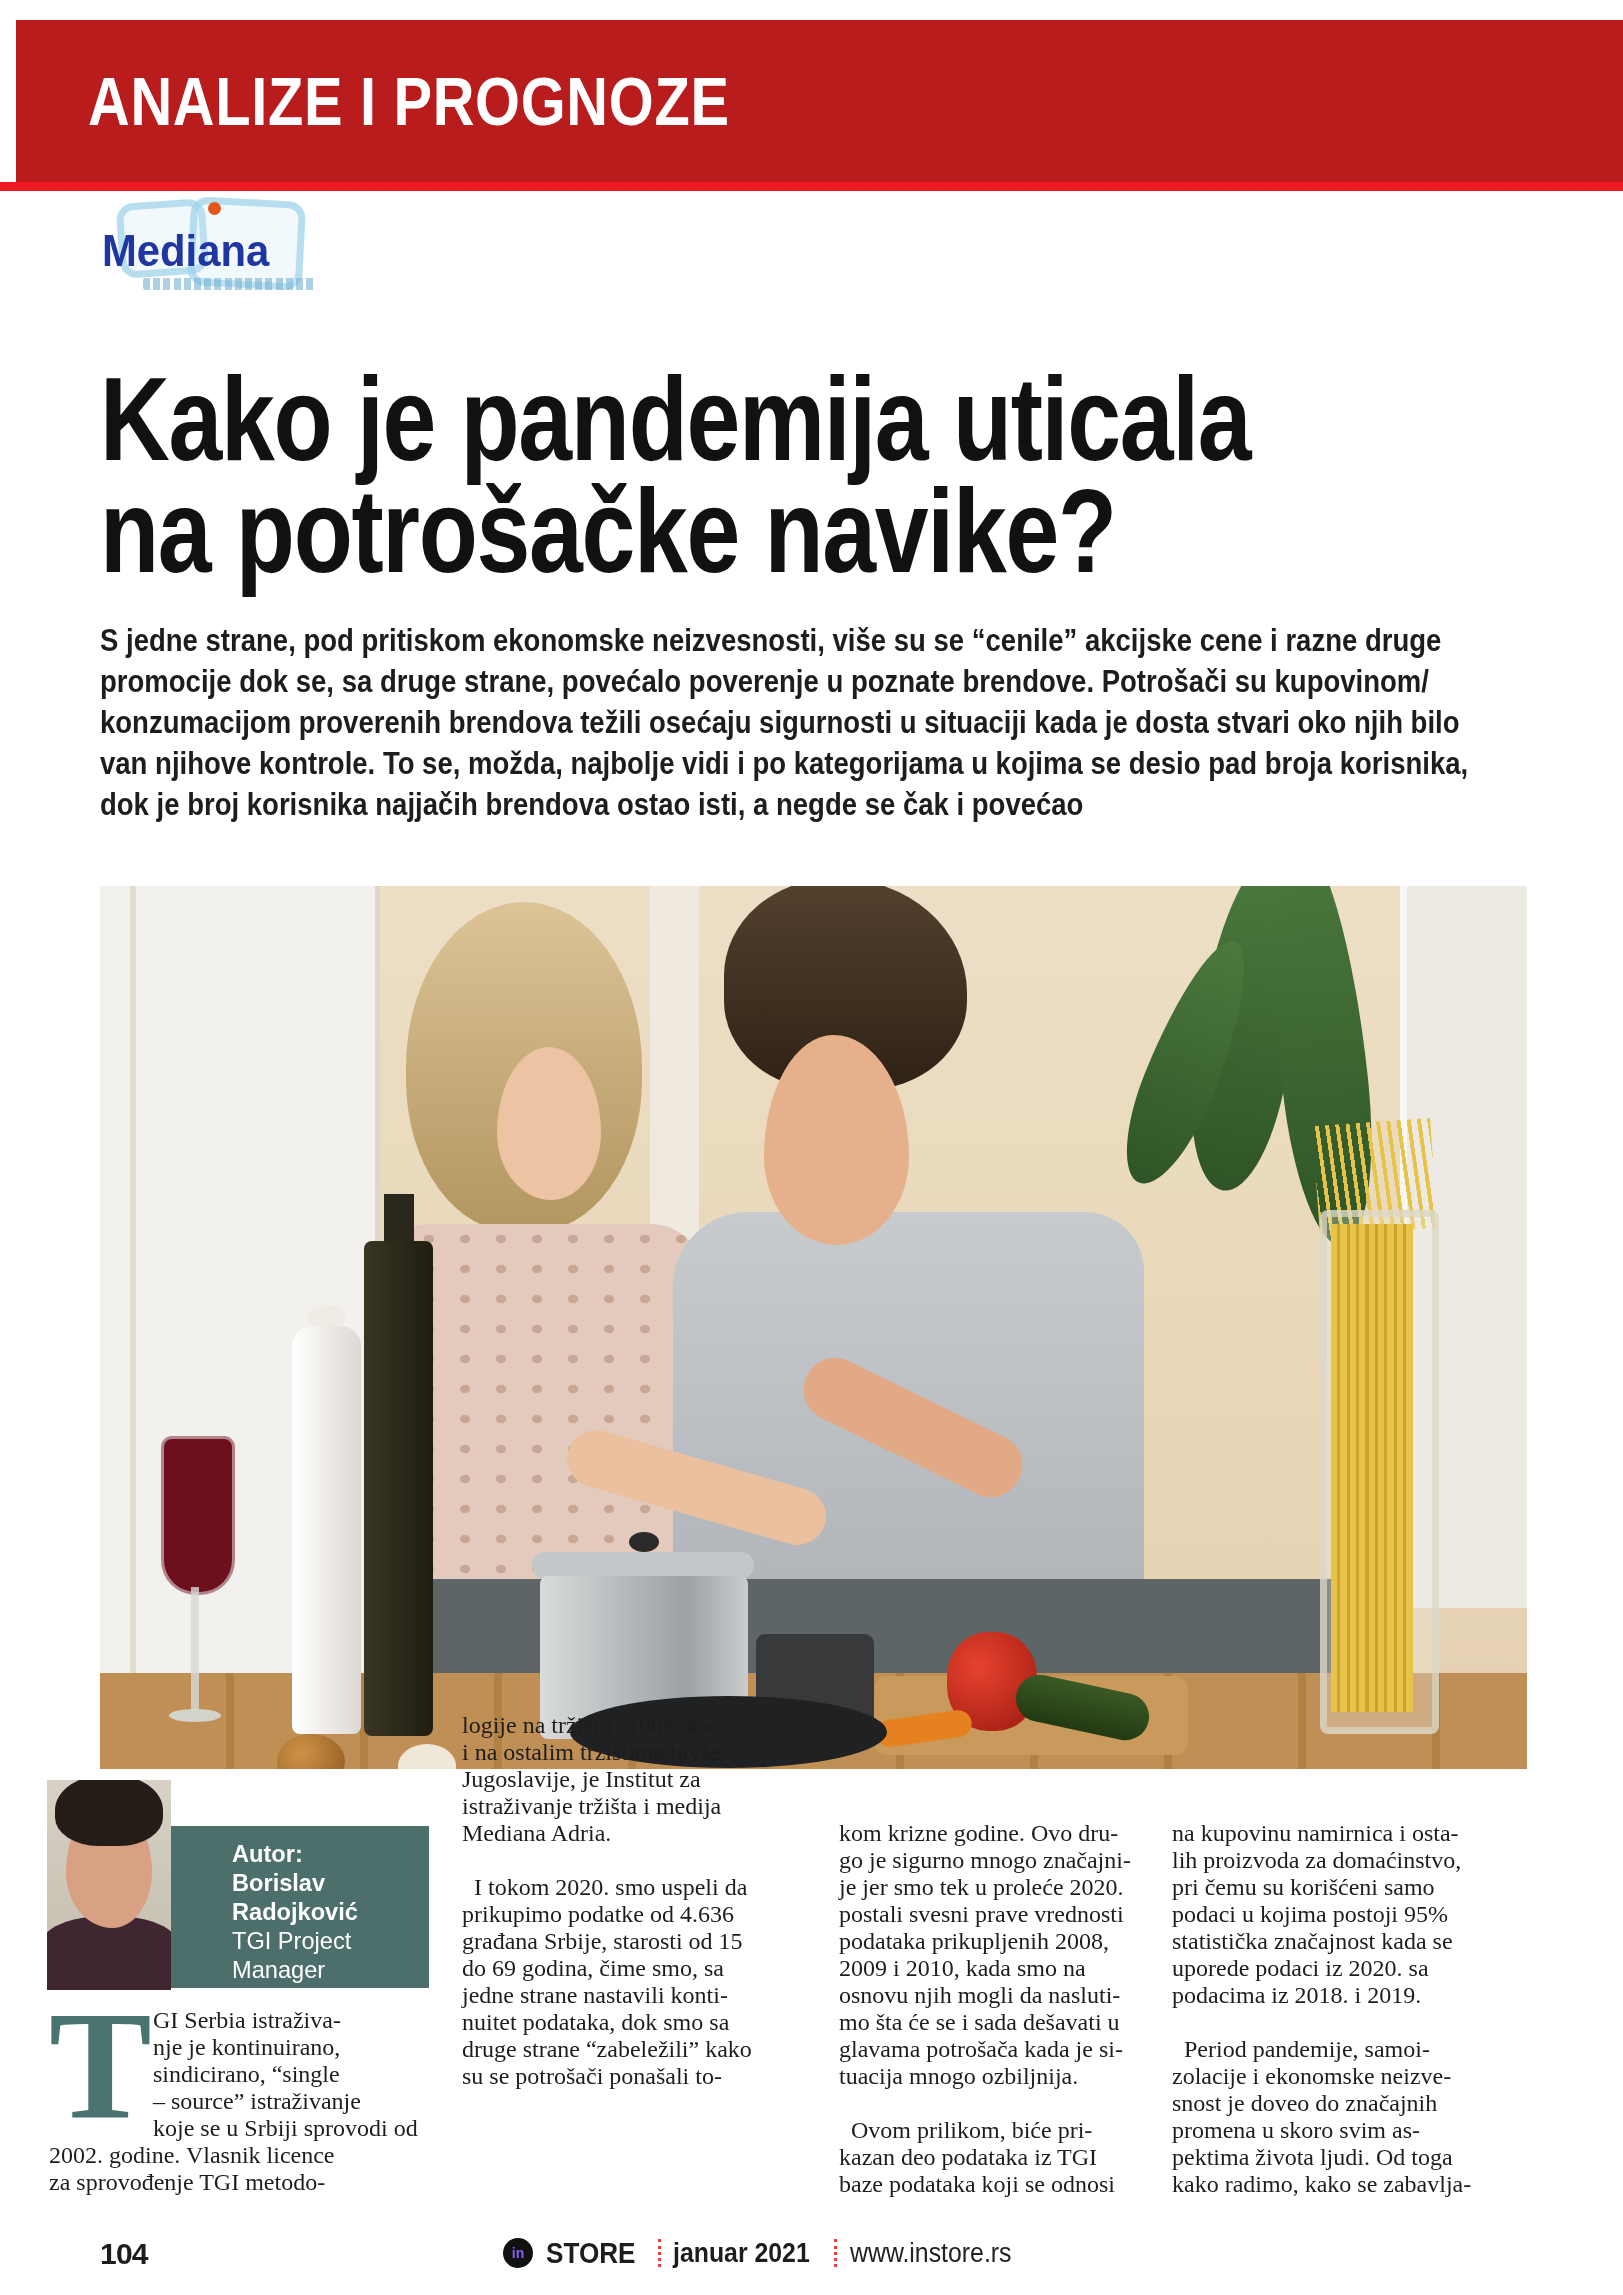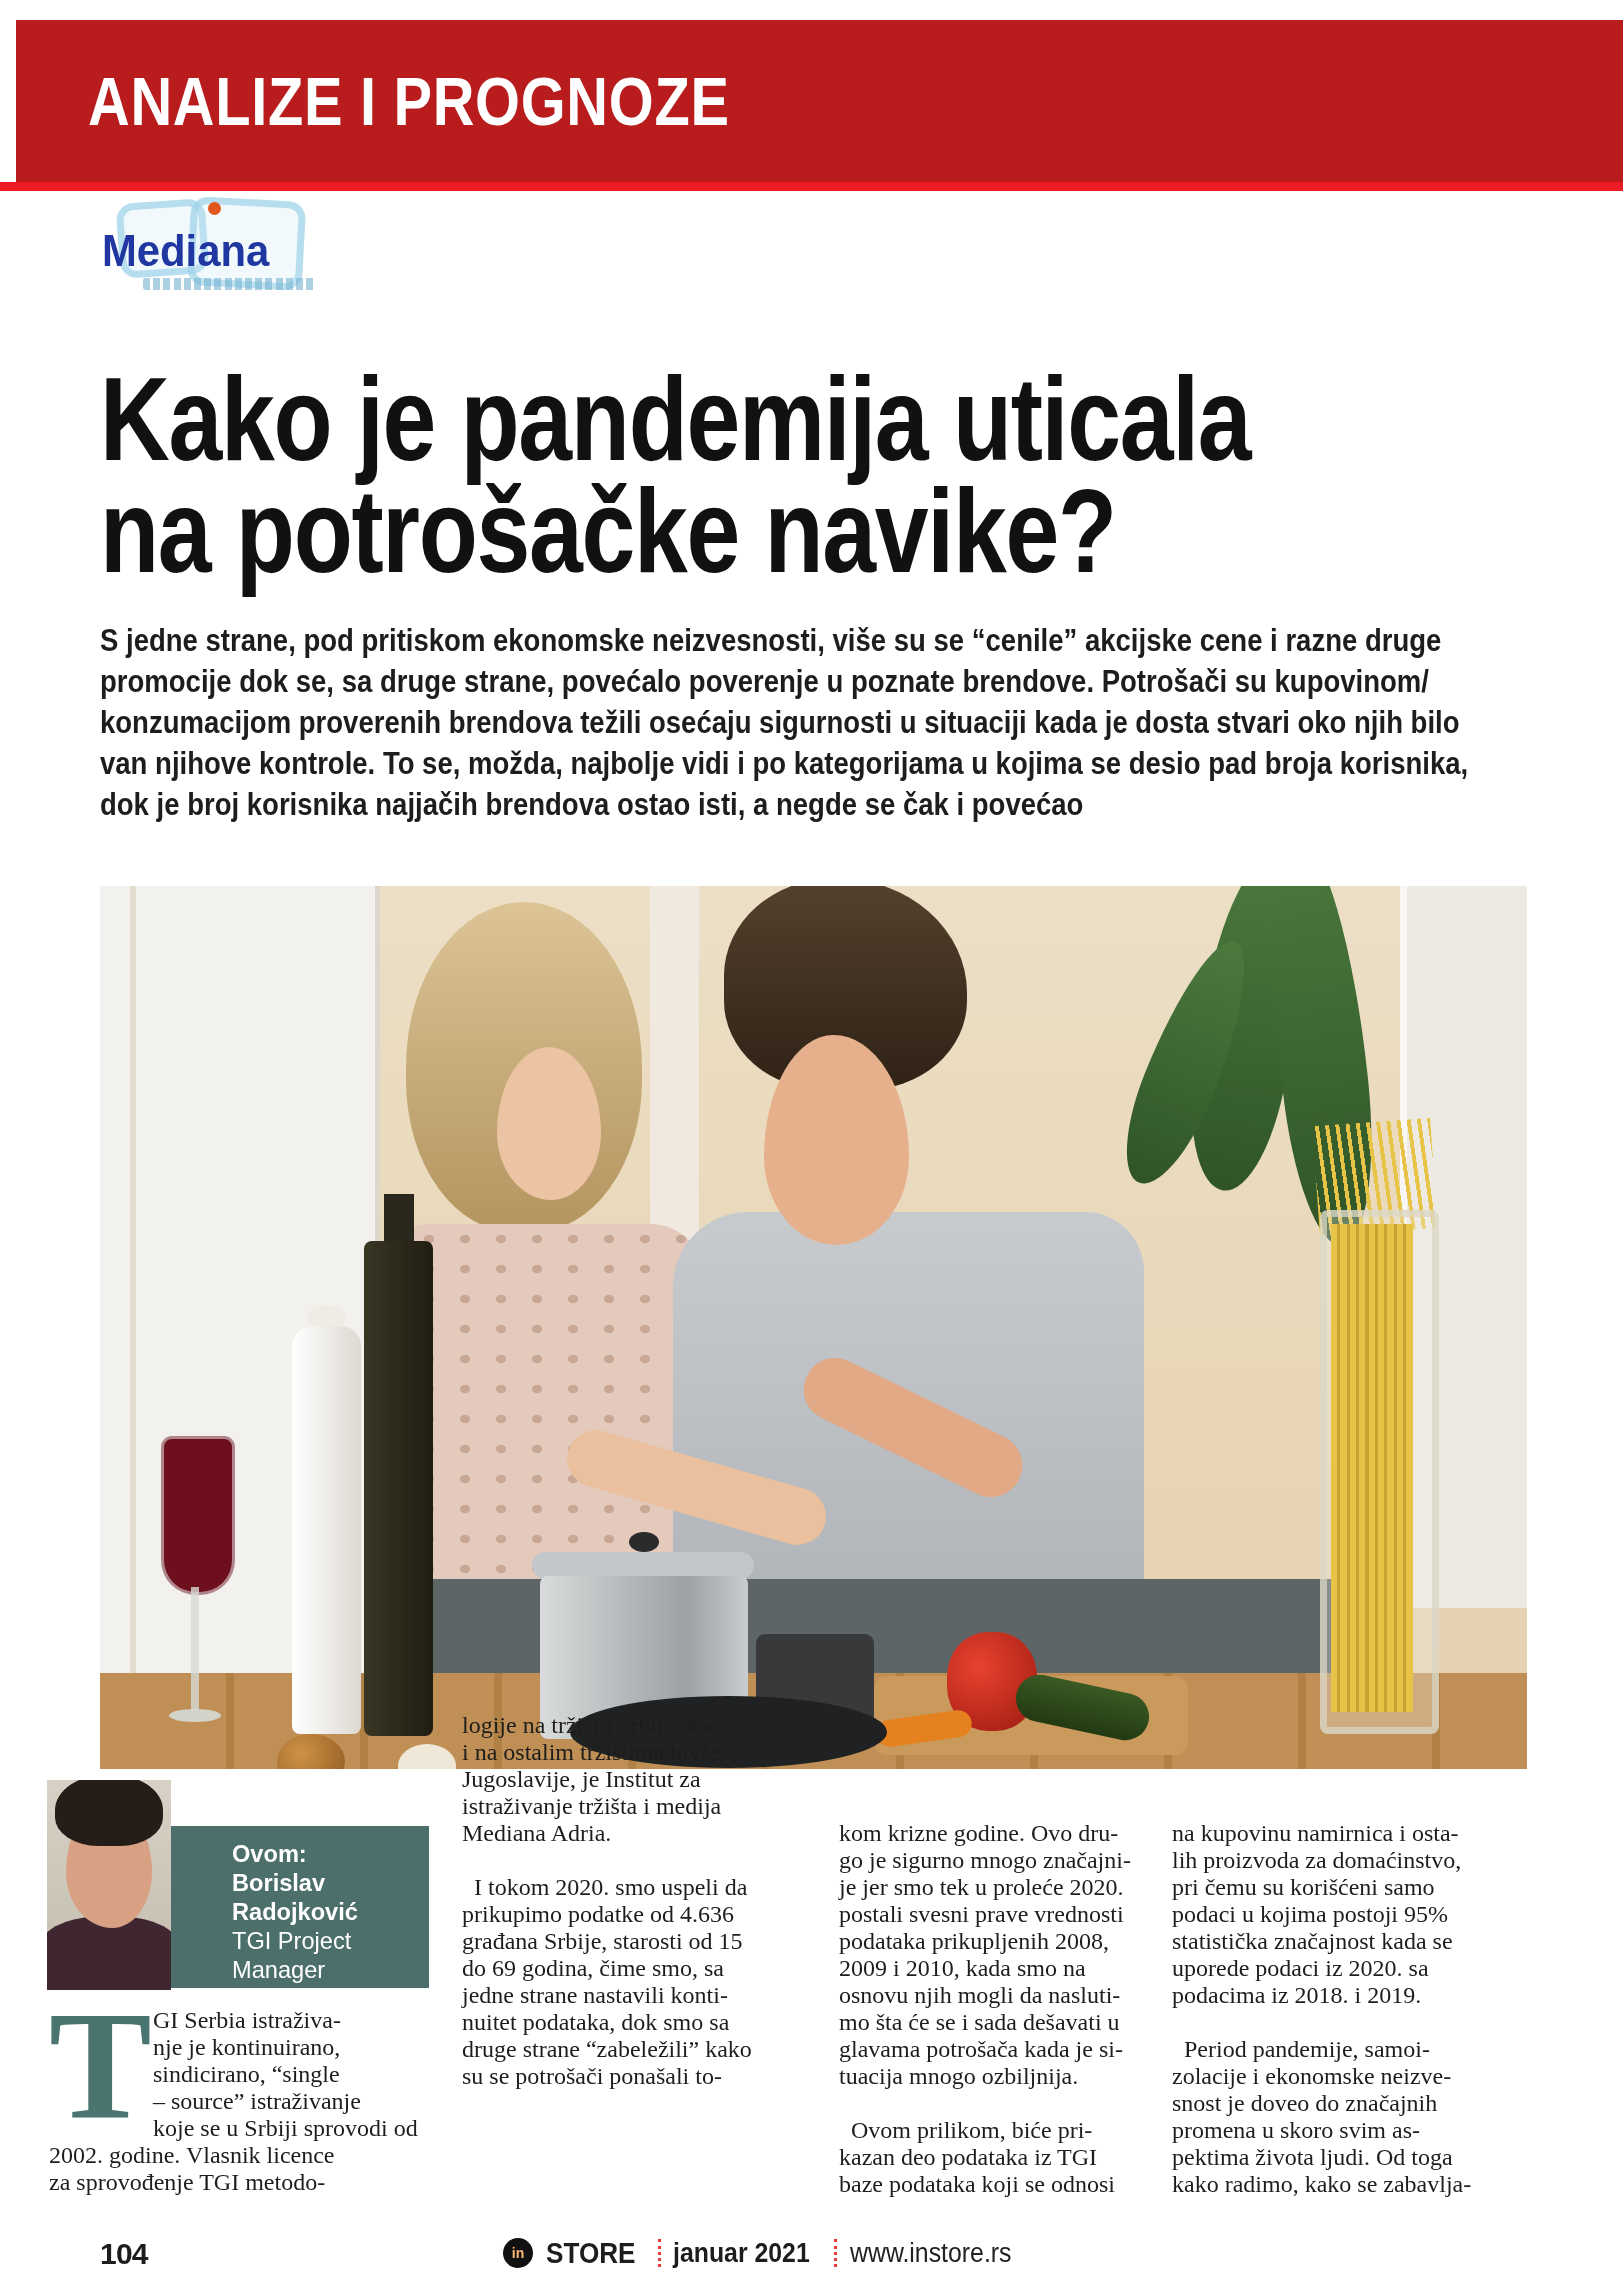--- a/index.html
+++ b/index.html
@@ -108,21 +108,21 @@
   .col4{left:1172px;top:1820px;width:373px;}
   .dropcap{
     float:left;width:93px;height:108px;margin:3.1px 11px 0 0;
     font-family:"Liberation Serif","DejaVu Serif",serif;font-weight:bold;font-size:154px;line-height:0.72;
     color:#4a7470;
   }
 
   
   .page-number{left:100px;top:2237px;font-size:30px;font-weight:bold;letter-spacing:-0.8px;}
   .footer-brand-row{left:503px;top:2235px;height:36px;display:flex;align-items:center;gap:12.6px;}
-  .in-circle{width:30px;height:30px;border-radius:50%;background:#111111;color:#fdba74;display:flex;align-items:center;justify-content:center;
+  .in-circle{width:30px;height:30px;border-radius:50%;background:#111111;color:#8b5cf6;display:flex;align-items:center;justify-content:center;
     font-size:14px;font-weight:bold;}
   .brand{font-size:29px;font-weight:bold;letter-spacing:0px;transform:scaleX(0.9);transform-origin:left center;}
   .fsep{width:0;height:28px;border-left:3.9px dotted #ed3b3b;}
   .issue{font-size:27px;font-weight:bold;transform:scaleX(0.92);transform-origin:left center;}
   .site{font-size:27px;font-weight:normal;color:#222222;transform:scaleX(0.92);transform-origin:left center;}
 </style>
 </head>
 <body>
 
 <div class="abs banner">
@@ -188,21 +188,21 @@
   <div class="ph-jar"></div>
   <div class="ph-spagh"></div>
 </div>
 
 <div class="abs author-photo">
   <div class="au-shoulders"></div>
   <div class="au-face"></div>
   <div class="au-hair"></div>
 </div>
 <div class="abs author-box">
-  <div class="author-name">Ovom:
+  <div class="author-name">Autor:
 Borislav
 Radojković</div>
   <div class="author-role">TGI Project
 Manager</div>
 </div>
 
 <div class="abs col col1"><span class="dropcap">T</span><span>GI Serbia istraživa-
 nje je kontinuirano,
 sindicirano, “single
 – source” istraživanje

